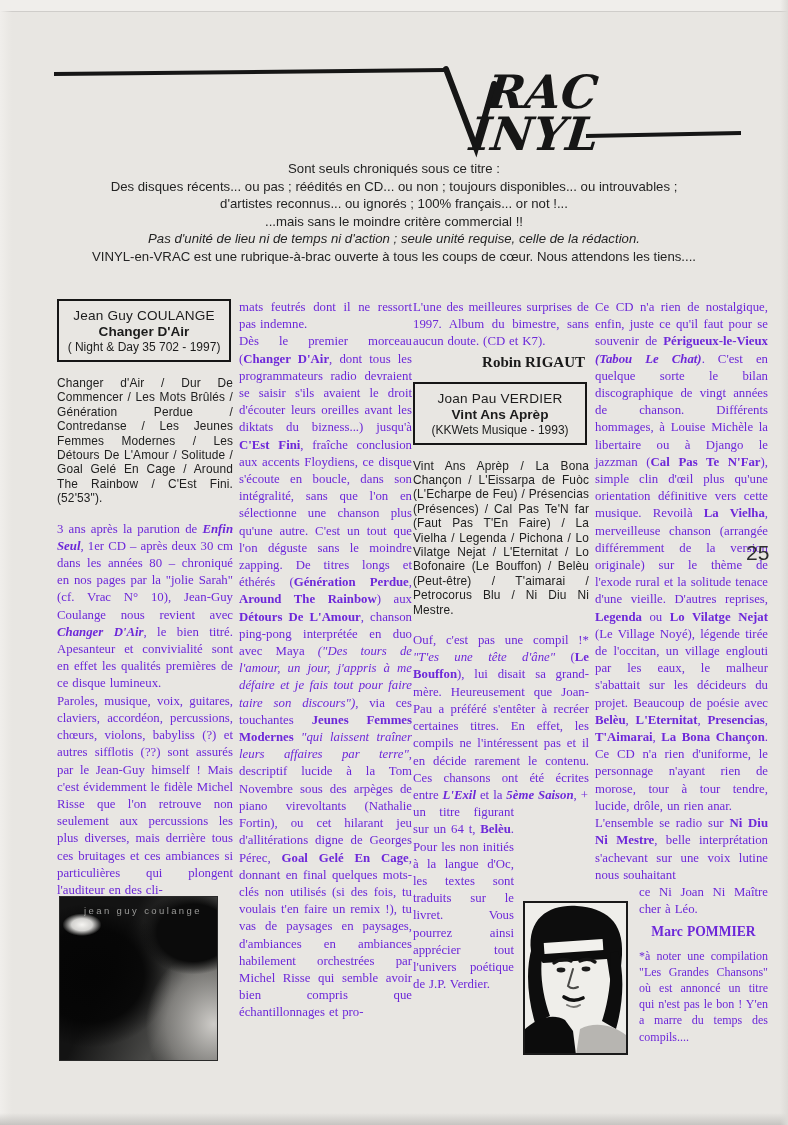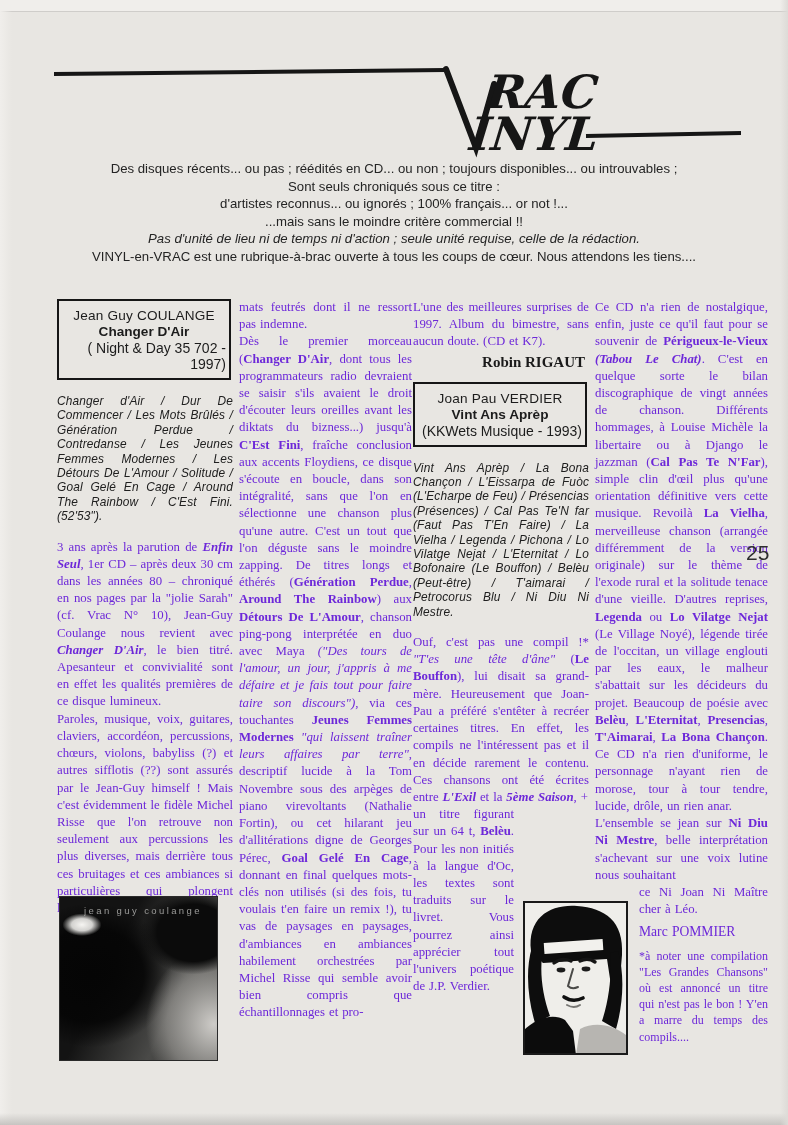--- a/index.html
+++ b/index.html
@@ -39,29 +39,29 @@
   .b{font-weight:bold;}
   .it{font-style:italic;margin-top:44px;}
 
   .review-box{
     border:2px solid #161616; background:transparent; text-align:center;
     padding:7px 3px 6px; margin:0 2px 14px 0;
     font-family:"Liberation Sans", sans-serif; color:#1c1c1c;
   }
   .box-artist{font-size:13.6px; letter-spacing:.2px;}
   .box-title{font-size:13.6px; font-weight:bold; margin-top:1px;}
-  .box-label{font-size:14px; margin-top:1px;text-align:right;}
+  .box-label{font-size:12px; margin-top:1px;}
 
   p.tracklist{
-    font-family:"Liberation Sans", sans-serif; font-style:italic;
+    font-family:"Liberation Sans", sans-serif; 
     font-size:11.9px; line-height:14.4px; letter-spacing:.15px;
     text-align:justify; margin:0 0 15px; color:#202020;
   }
   p.byline-right{font-size:15px; font-weight:bold; text-align:right; margin:3px 4px 11px 0;}
-  p.byline-left{font-size:13.6px; font-weight:normal; text-align:left; margin:5px 4px 7px;}
+  p.byline-left{font-size:13.6px; font-weight:bold; text-align:center; margin:5px 4px 7px;}
   p.footnote{font-size:12px; line-height:16.2px; text-align:justify;}
   .narrow{width:101px;}
   .indent{margin-left:44px !important; width:129px;}
 
   
   .page-number{position:absolute; left:746px; top:541px;
     font-family:"Liberation Sans", sans-serif; font-size:21px; color:#2e2e2e;}
 
   
   .album-cover{
@@ -95,22 +95,22 @@
 
   <svg class="logo-svg" width="788" height="170" viewBox="0 0 788 170">
     <line x1="54" y1="74" x2="446" y2="70" stroke="#161616" stroke-width="4"></line>
     <path d="M446,69 L476,148 L494,84" fill="none" stroke="#161616" stroke-width="6" stroke-linejoin="miter" stroke-linecap="round"></path>
     <text class="logo-text" x="497" y="108" font-size="46" transform="skewX(-6)">RAC</text>
     <text class="logo-text" x="484" y="150" font-size="46" transform="skewX(-6)">INYL</text>
     <line x1="586" y1="136" x2="741" y2="133" stroke="#161616" stroke-width="4"></line>
   </svg>
 
   <div class="intro" id="intro">
+      <div class="line">Sont seuls chroniqués sous ce titre :</div>
       <div class="line">Des disques récents... ou pas ; réédités en CD... ou non ; toujours disponibles... ou introuvables ;</div>
-      <div class="line">Sont seuls chroniqués sous ce titre :</div>
       <div class="line">d'artistes reconnus... ou ignorés ; 100% français... or not !...</div>
       <div class="line">...mais sans le moindre critère commercial !!</div>
       <div class="line-italic">Pas d'unité de lieu ni de temps ni d'action ; seule unité requise, celle de la rédaction.</div>
       <div class="line">VINYL-en-VRAC est une rubrique-à-brac ouverte à tous les coups de cœur. Nous attendons les tiens....</div>
     </div>
 
   <div class="col col1">
       <div class="review-box">
         <div class="box-artist">Jean Guy COULANGE</div>
         <div class="box-title">Changer D'Air</div>
@@ -131,21 +131,21 @@
         <div class="box-artist">Joan Pau VERDIER</div>
         <div class="box-title">Vint Ans Aprèp</div>
         <div class="box-label">(KKWets Musique - 1993)</div>
       </div>
       <p class="tracklist"><span>Vint Ans Aprèp / La Bona Chançon / L'Eissarpa de Fuòc (L'Echarpe de Feu) / Présencias (Présences) / Cal Pas Te'N far (Faut Pas T'En Faire) / La Vielha / Legenda / Pichona / Lo Vilatge Nejat / L'Eternitat / Lo Bofonaire (Le Bouffon) / Belèu (Peut-être) / T'aimarai / Petrocorus Blu / Ni Diu Ni Mestre.</span></p>
       <p class="para"><span>Ouf, c'est pas une compil !* </span><span class="it">"T'es une tête d'âne"</span><span> (</span><span class="b">Le Bouffon</span><span>), lui disait sa grand-mère. Heureusement que Joan-Pau a préféré s'entêter à recréer certaines titres. En effet, les compils ne l'intéressent pas et il en décide rarement le contenu. Ces chansons ont été écrites entre </span><span class="b it">L'Exil</span><span> et la </span><span class="b it">5ème Saison</span><span>, +</span></p>
       <p class="narrow"><span>un titre figurant sur un 64 t, </span><span class="b">Belèu</span><span>. Pour les non initiés à la langue d'Oc, les textes sont traduits sur le livret. Vous pourrez ainsi apprécier tout l'univers poétique de J.P. Verdier.</span></p>
     </div>
   <div class="col col4">
       <p class="para"><span>Ce CD n'a rien de nostalgique, enfin, juste ce qu'il faut pour se souvenir de </span><span class="b">Périgueux-le-Vieux</span><span class="b it"> (Tabou Le Chat)</span><span>. C'est en quelque sorte le bilan discographique de vingt années de chanson. Différents hommages, à Louise Michèle la libertaire ou à Django le jazzman (</span><span class="b">Cal Pas Te N'Far</span><span>), simple clin d'œil plus qu'une orientation définitive vers cette musique. Revoilà </span><span class="b">La Vielha</span><span>, merveilleuse chanson (arrangée différemment de la version originale) sur le thème de l'exode rural et la solitude tenace d'une vieille. D'autres reprises, </span><span class="b">Legenda</span><span> ou </span><span class="b">Lo Vilatge Nejat</span><span> (Le Village Noyé), légende tirée de l'occitan, un village englouti par les eaux, le malheur s'abattait sur les décideurs du projet. Beaucoup de poésie avec </span><span class="b">Belèu</span><span>, </span><span class="b">L'Eternitat</span><span>, </span><span class="b">Presencias</span><span>, </span><span class="b">T'Aimarai</span><span>, </span><span class="b">La Bona Chançon</span><span>. Ce CD n'a rien d'uniforme, le personnage n'ayant rien de morose, tour à tour tendre, lucide, drôle, un rien anar.</span></p>
-      <p class="para"><span>L'ensemble se jean sur </span><span class="b">Ni Diu Ni Mestre</span><span>, belle interprétation s'achevant sur une voix lutine nous souhaitant</span></p>
+      <p class="para"><span>L'ensemble se radio sur </span><span class="b">Ni Diu Ni Mestre</span><span>, belle interprétation s'achevant sur une voix lutine nous souhaitant</span></p>
       <p class="indent"><span>ce Ni Joan Ni Maître cher à Léo.</span></p>
       <p class="byline-left indent"><span>Marc POMMIER</span></p>
       <p class="footnote indent"><span>*à noter une compilation "Les Grandes Chansons" où est annoncé un titre qui n'est pas le bon ! Y'en a marre du temps des compils....</span></p>
     </div>
 
   <div class="album-cover">
     <div class="cover-caption">jean guy coulange</div>
   </div>
 
   <div class="portrait">

